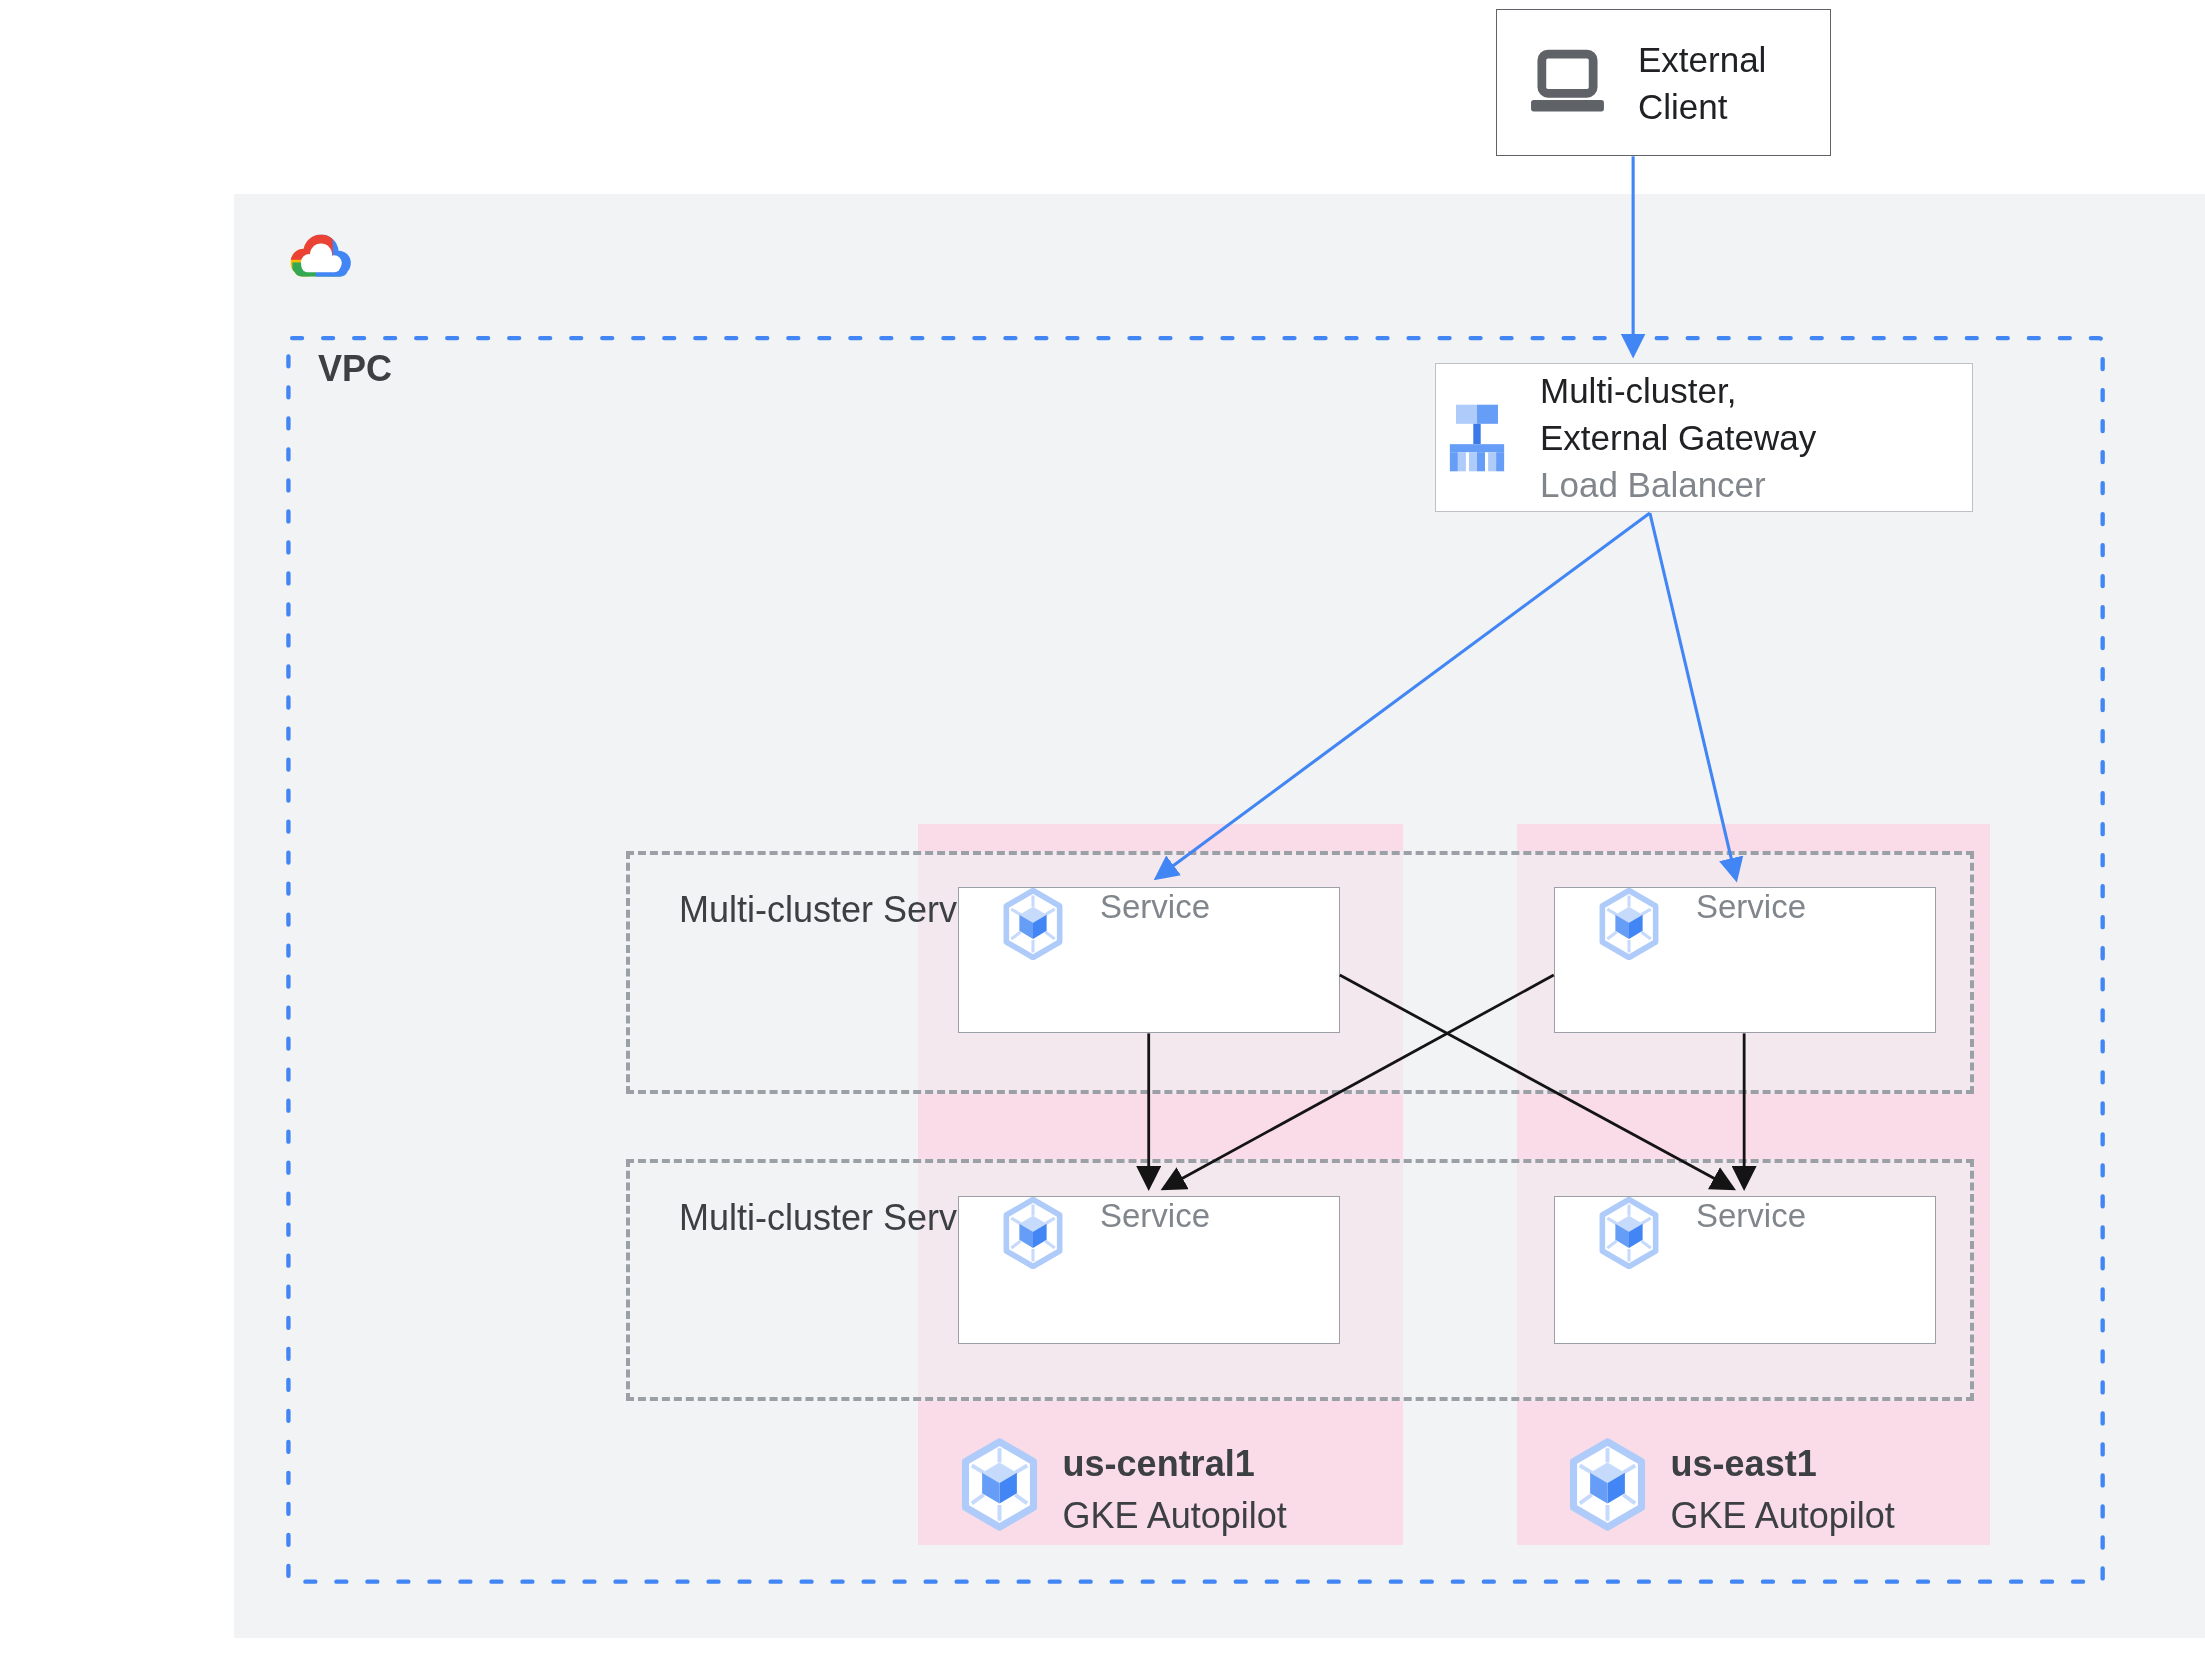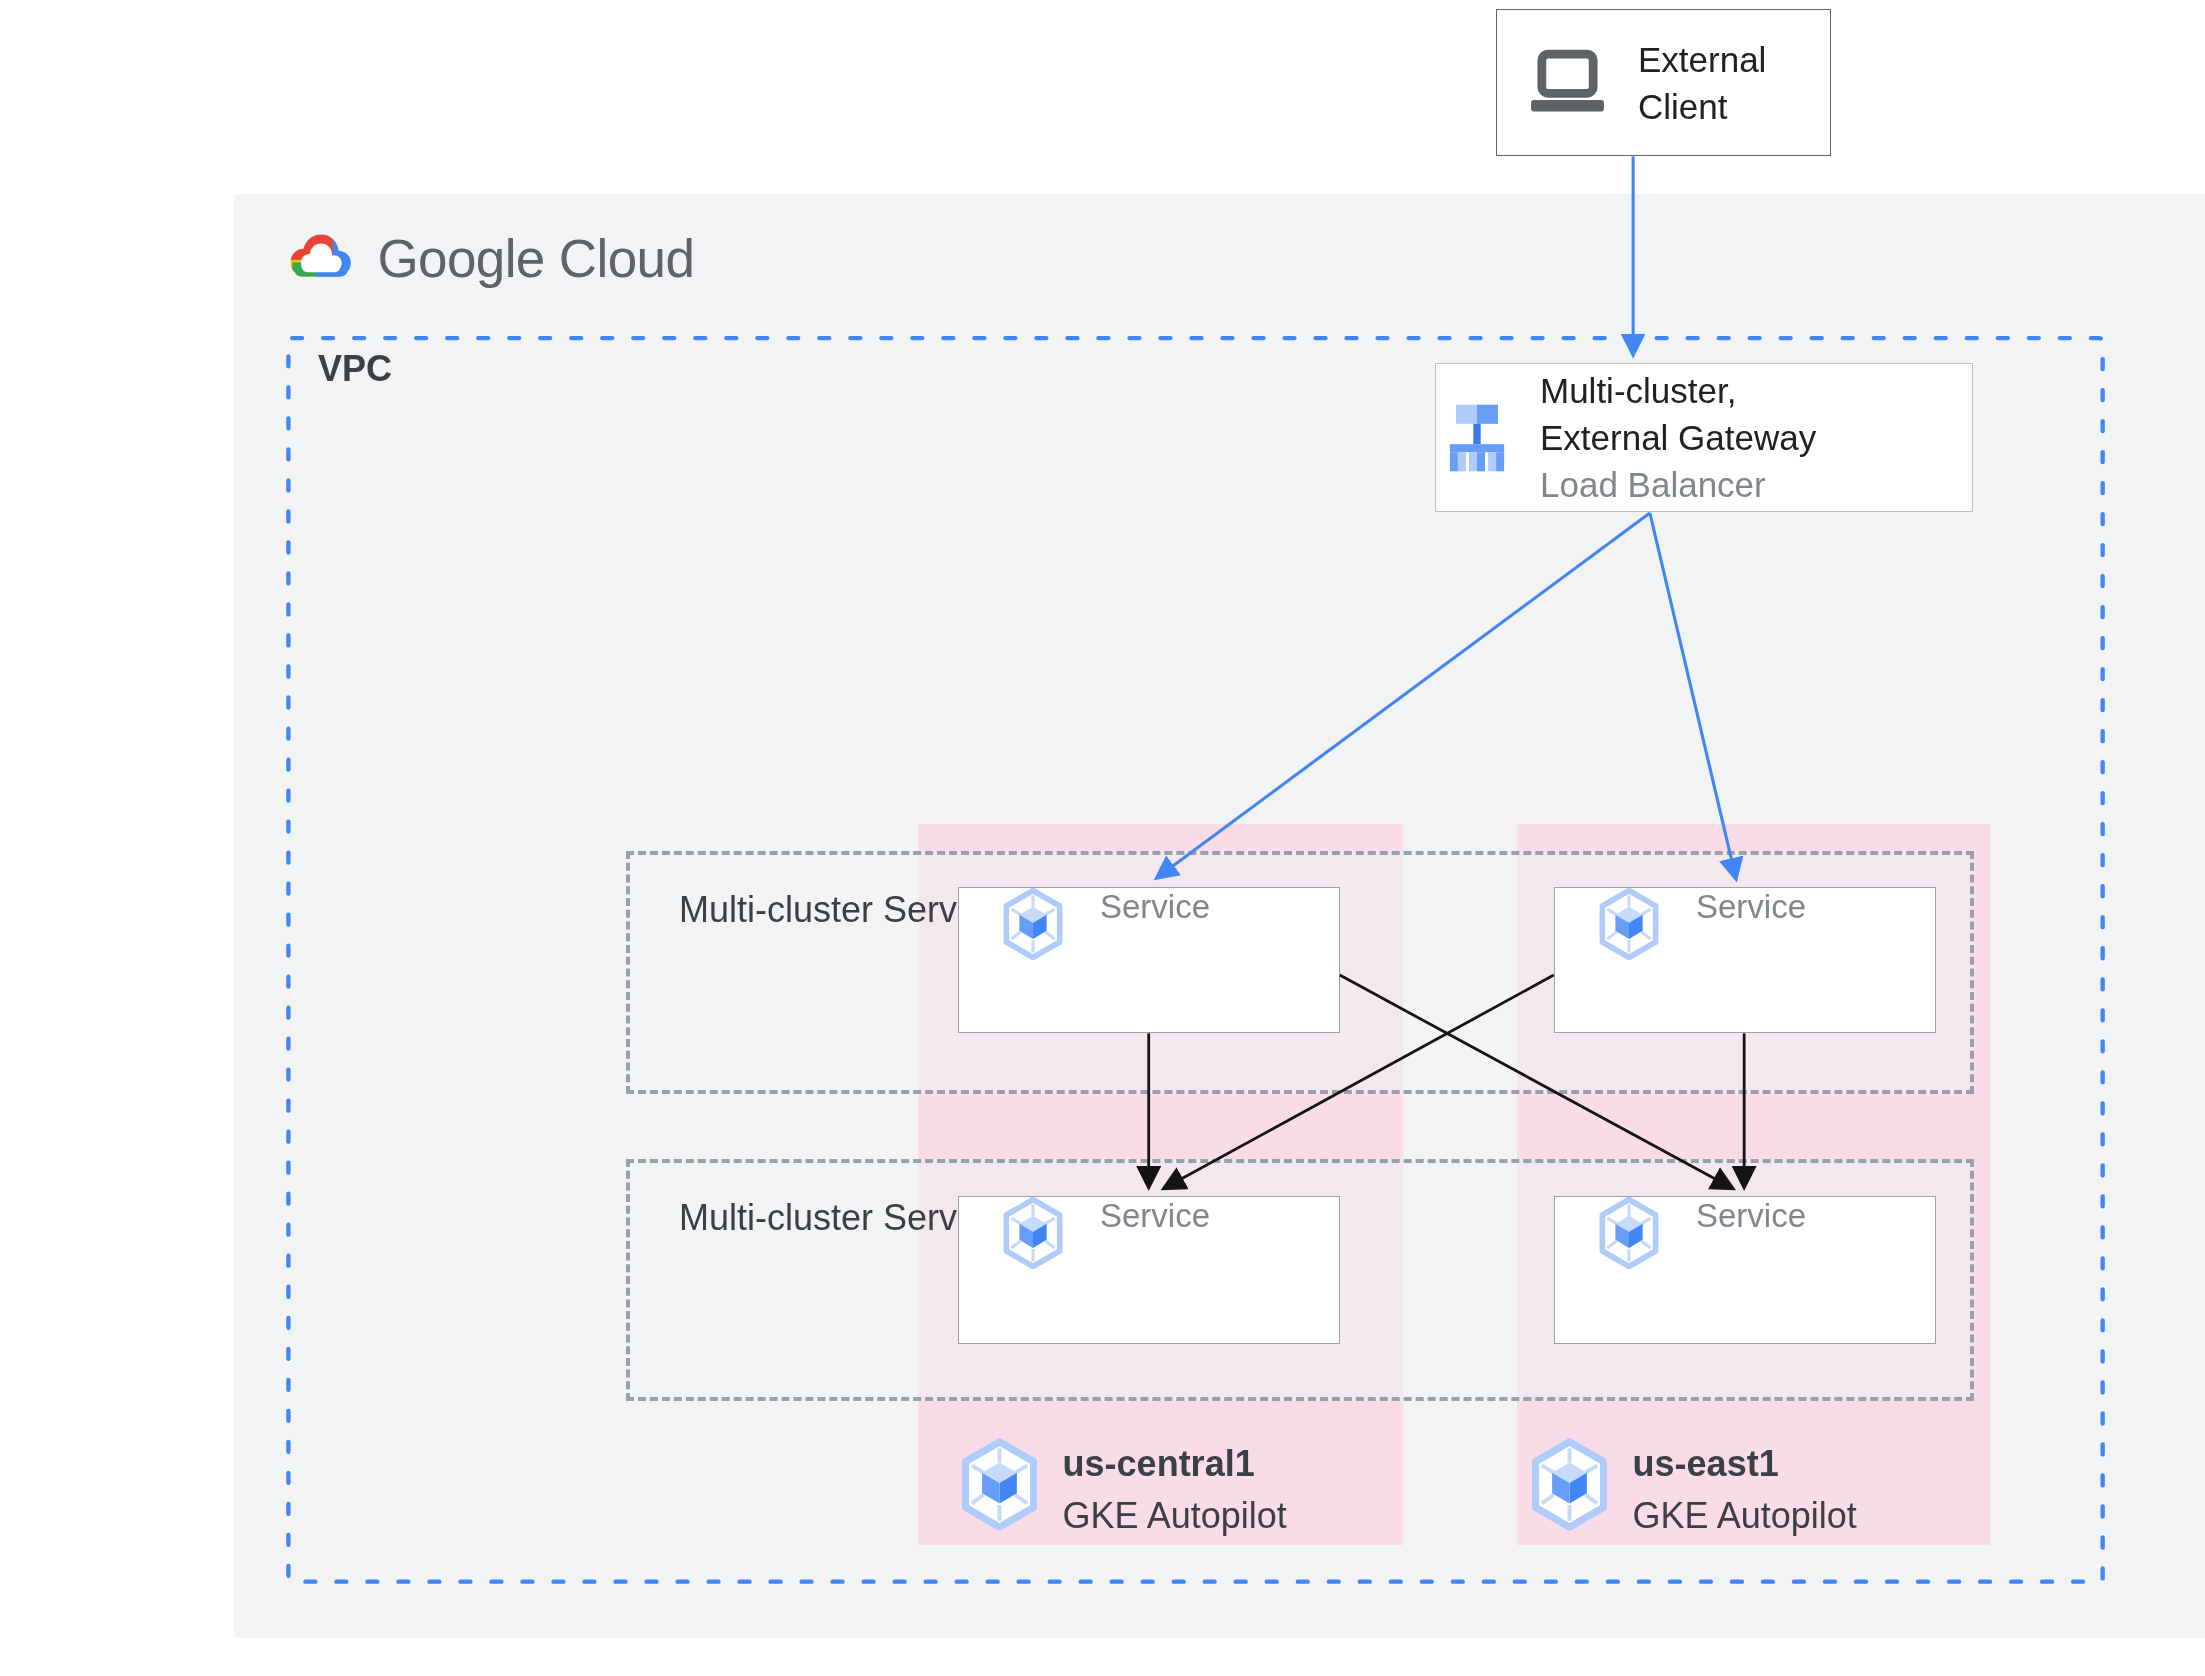--- a/index.html
+++ b/index.html
@@ -47,21 +47,21 @@
   .service-box svg{width:62px;height:72px;flex:0 0 auto}
   .service-box .svc-label{font-size:33px;color:var(--text-gray)}
   .service-box.r1c1{left:958px;top:887px}
   .service-box.r1c2{left:1554px;top:887px}
   .service-box.r2c1{left:958px;top:1196px;height:148px}
   .service-box.r2c2{left:1554px;top:1196px;height:148px}
 
   .cluster-label{position:absolute;display:flex;gap:23.6px}
   .cluster-label svg{width:79px;height:93px;flex:0 0 auto}
   .cluster-label.k1{left:960px;top:1438px}
-  .cluster-label.k2{left:1530px;top:1438px}
+  .cluster-label.k2{left:1568px;top:1438px}
   .cluster-text{font-size:36px;line-height:52px;color:var(--text-dark);white-space:nowrap}
   .cluster-text .region{font-weight:bold}
 
   svg.overlay{position:absolute;left:0;top:0;width:2205px;height:1676px;pointer-events:none}
   .vpc-rect{fill:none;stroke:var(--blue);stroke-width:7;stroke-dasharray:16 34;stroke-linecap:round}
   .arrow-blue{stroke:var(--blue);stroke-width:5;fill:none}
   .arrow-black{stroke:var(--arrow-black);stroke-width:4.5;fill:none}
   #mk-blue path{fill:var(--blue)}
   #mk-black path{fill:var(--arrow-black)}
 </style>
@@ -117,21 +117,20 @@
 </svg>
 
 <div class="stage">
 
   <div class="panel"></div>
 
   <div class="gcp-logo">
     <svg viewBox="0 0 120 96">
         <use href="#gcloud-logo"></use>
       </svg>
-    <span class="logo-text">Google Cloud</span>
   </div>
 
   <div class="pink-col c1"></div>
   <div class="pink-col c2"></div>
 
   <div class="dashed-group g1"></div>
   <div class="dashed-group g2"></div>
 
   <div class="vpc-label">VPC</div>
 

